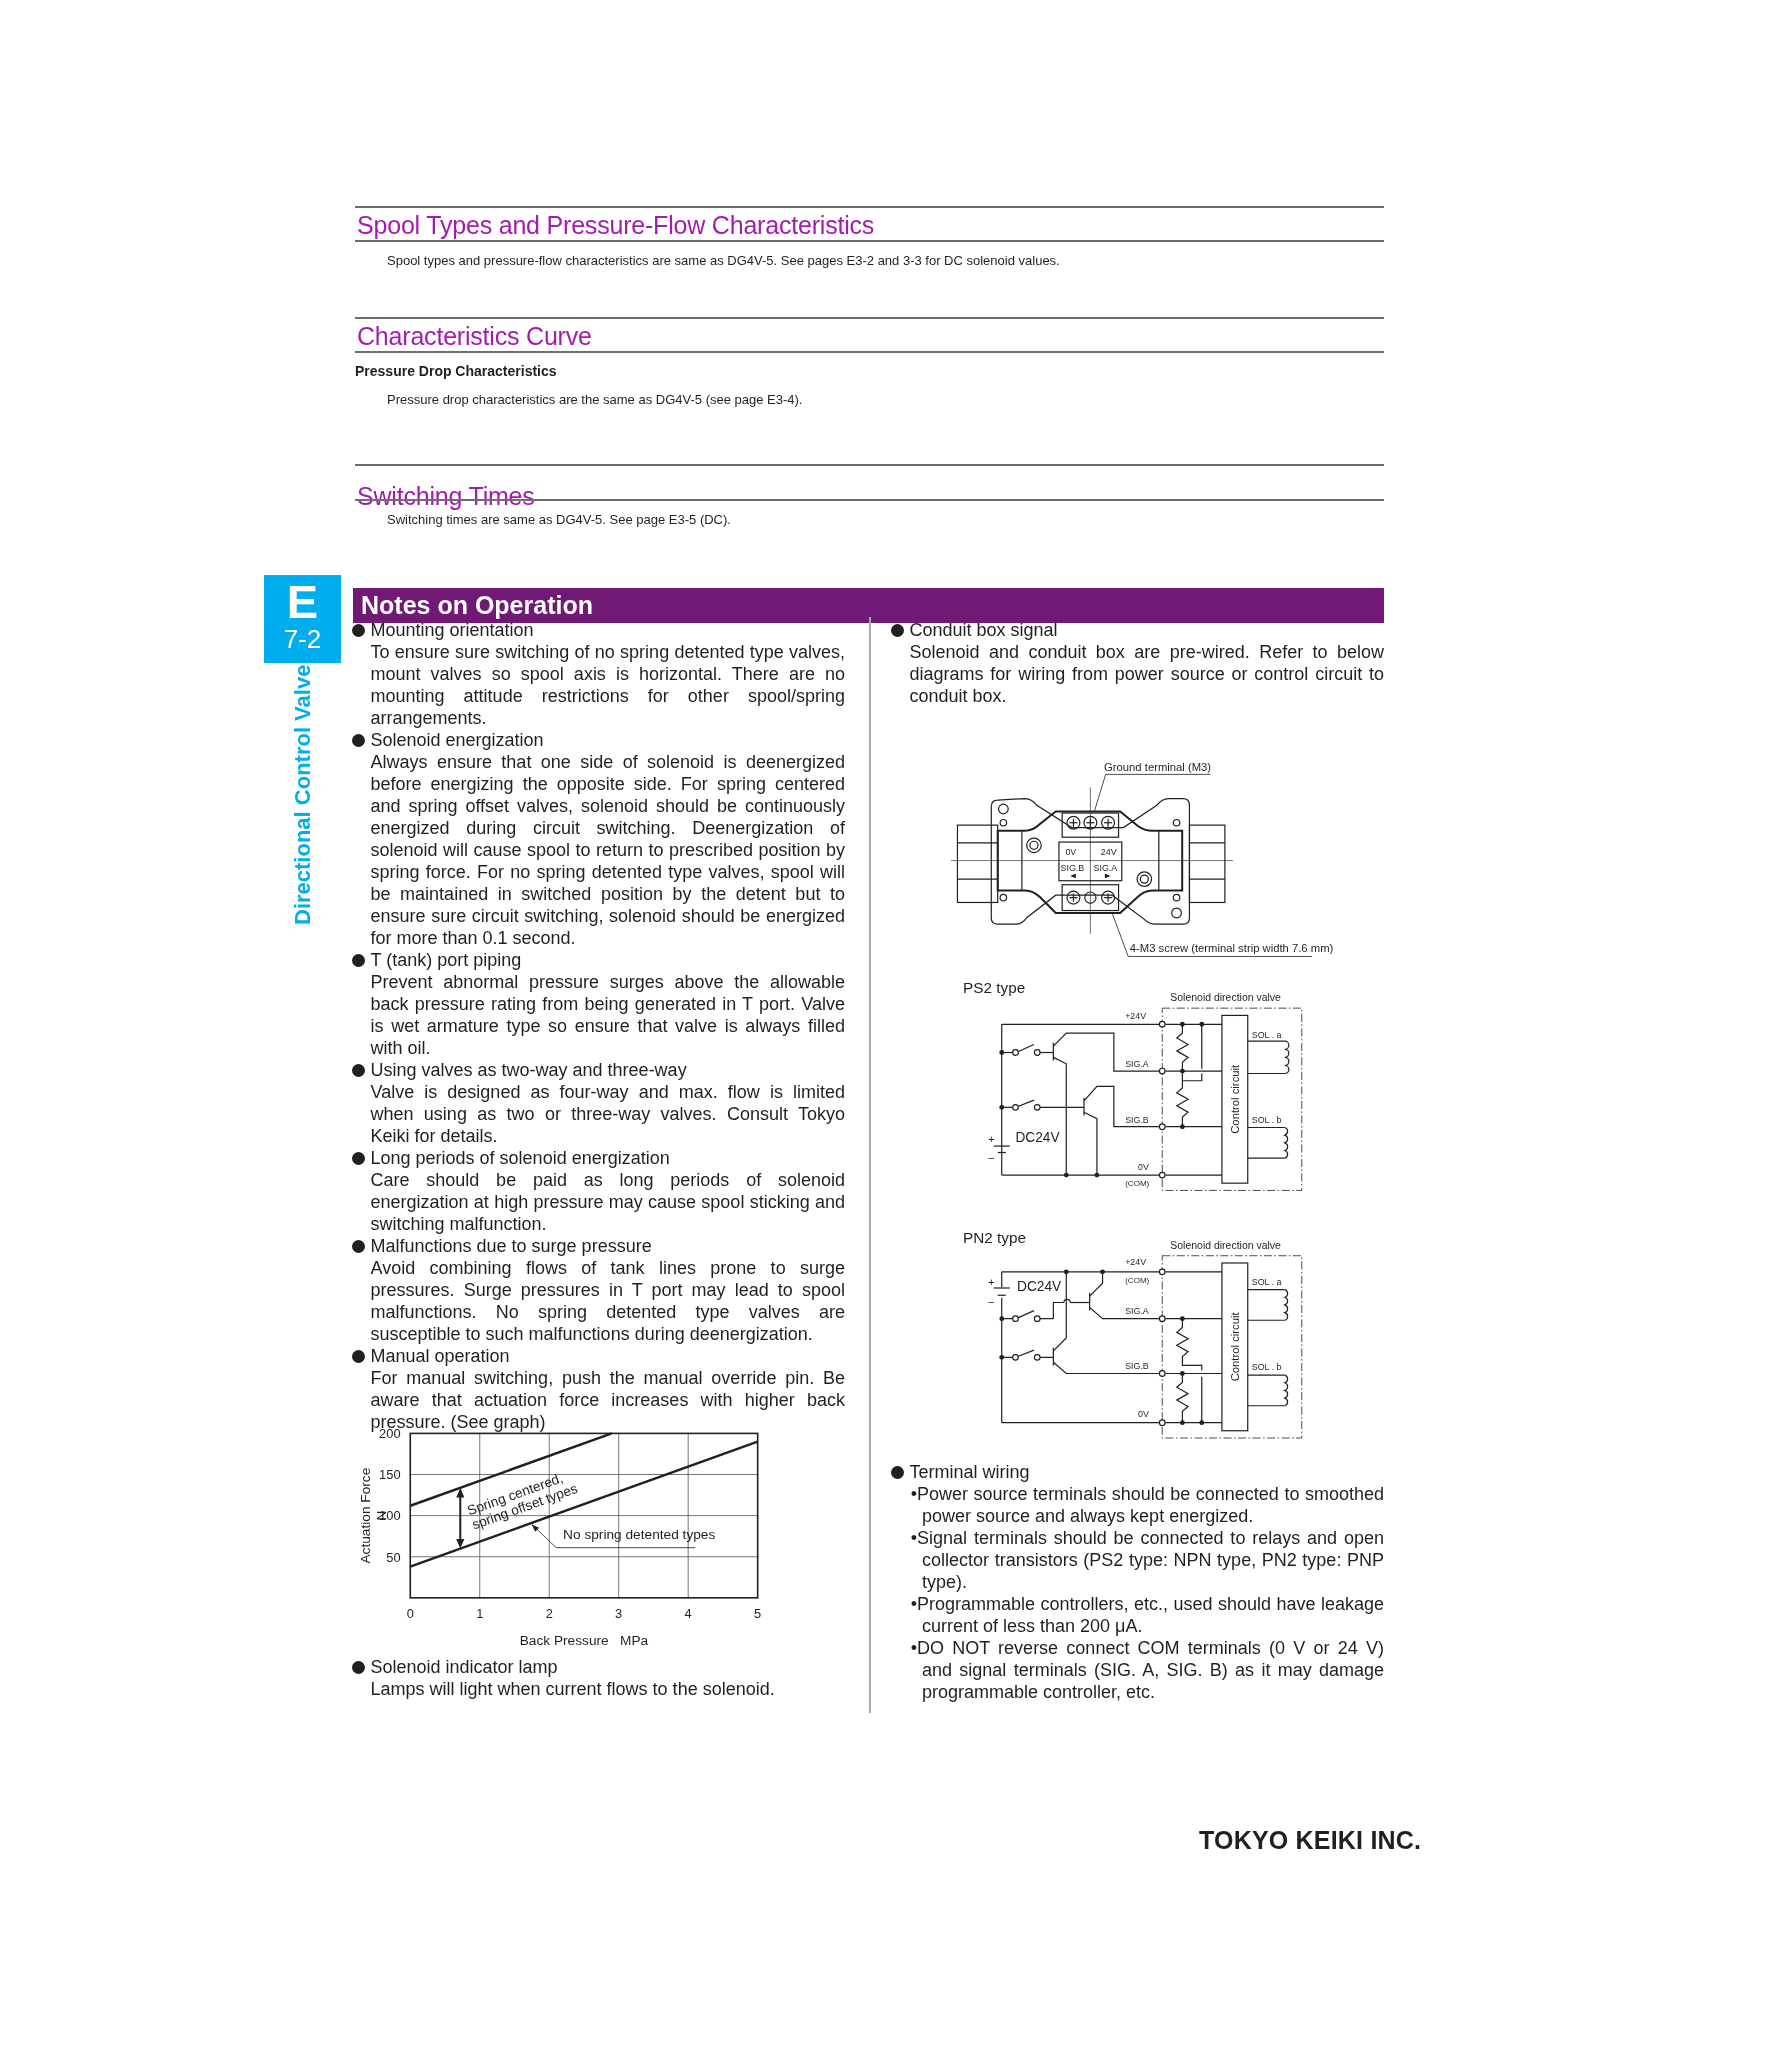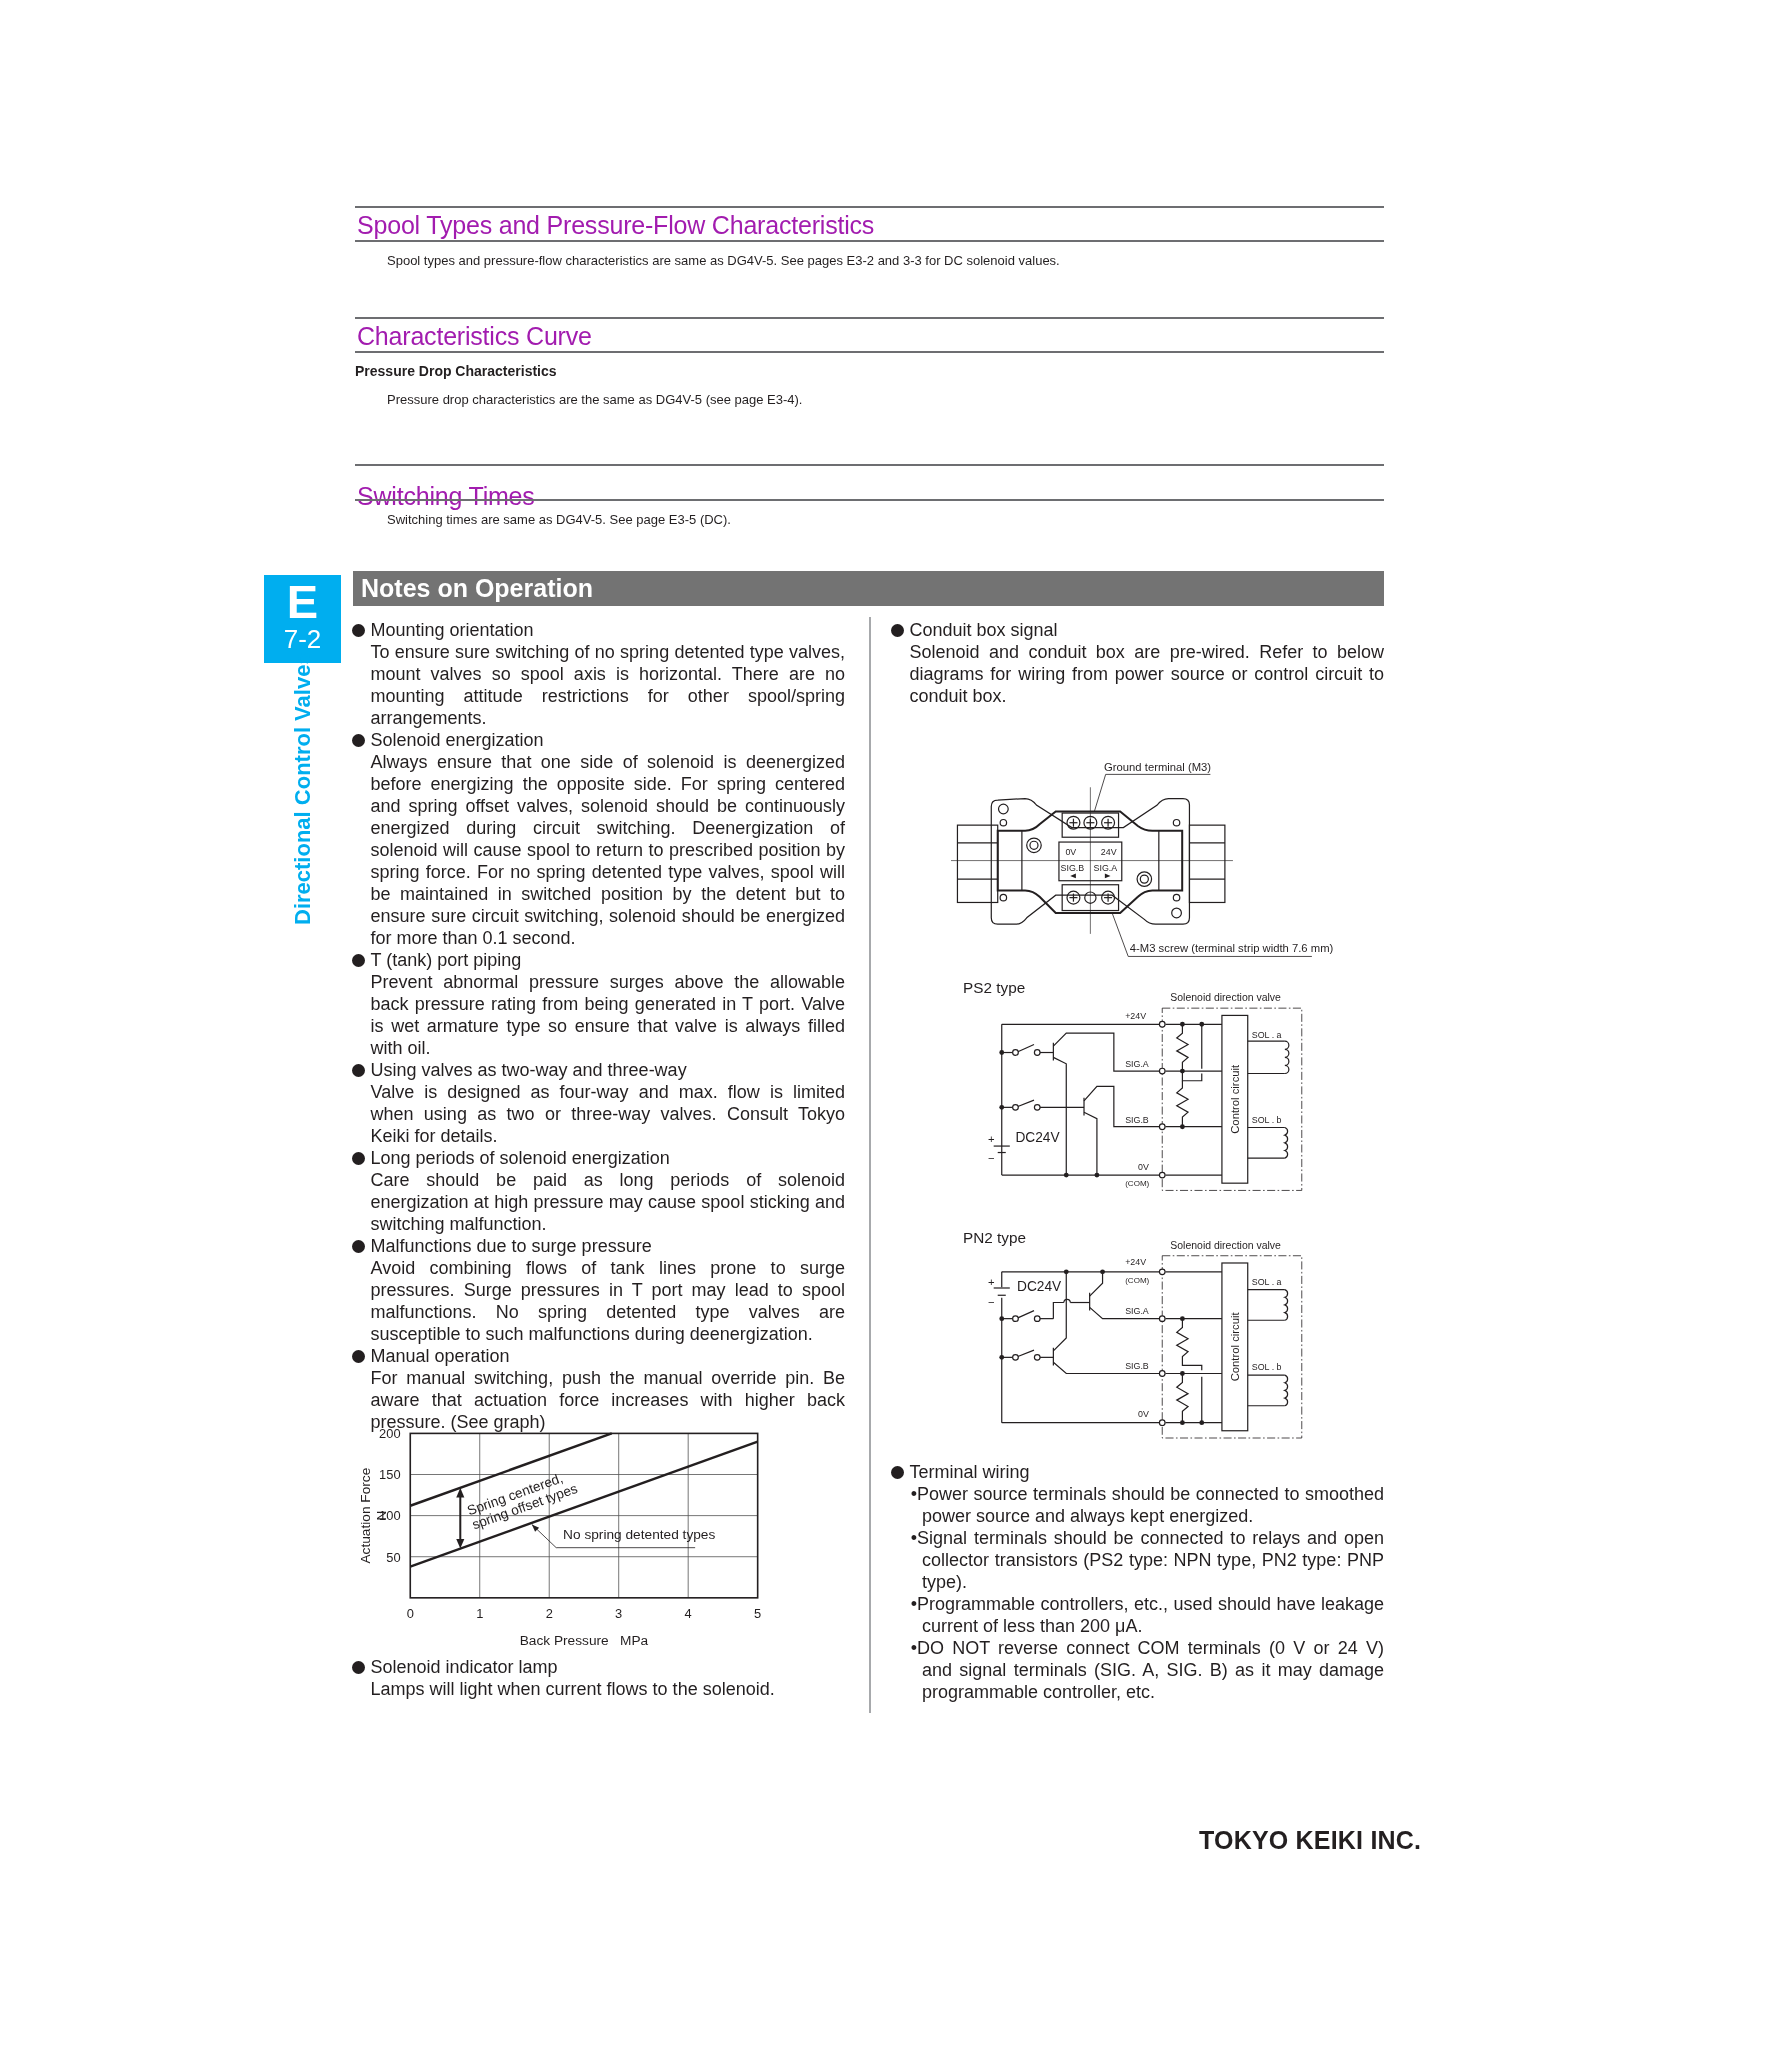--- a/index.html
+++ b/index.html
@@ -1,21 +1,21 @@
 <!DOCTYPE html>
 <html style="font-size:13px"><head>
 <meta charset="utf-8">
 <style>
   html,body{margin:0;padding:0;background:#fff;}
   body{width:1766px;height:2064px;position:relative;overflow:hidden;font-family:"Liberation Sans",sans-serif;color:#231f20;}
   .rule{position:absolute;left:355px;width:1029px;height:1.6px;background:#6d6e71;}
   .h2{position:absolute;left:357px;font-size:25px;color:#a21caf;letter-spacing:-0.2px;}
   .body-text{position:absolute;left:355px;font-size:13px;line-height:22px;color:#231f20;margin-left:32px;}
   .subhead{position:absolute;left:355px;font-size:14px;font-weight:bold;}
-  .notes-bar{position:absolute;left:353px;top:571px;width:1031px;height:35px;background:#737373;}
+  .notes-bar{position:absolute;left:353px;top:588px;width:1031px;height:35px;background:#701a75;}
   .notes-title{position:absolute;left:8px;top:3.2px;font-size:25px;font-weight:bold;color:#fff;}
   .tab{position:absolute;left:264px;top:575px;width:77px;height:88px;background:#00aeef;color:#fff;text-align:center;}
   .tab-letter{font-size:47px;font-weight:bold;line-height:48px;margin-top:3.2px;}
   .tab-num{font-size:26px;line-height:26px;text-align:center;}
   .side-label{position:absolute;left:303px;top:925px;transform-origin:0 0;transform:rotate(-90deg) translate(0,-50%);font-size:22px;font-weight:bold;color:#00aeef;white-space:nowrap;}
   .col{position:absolute;font-size:18px;line-height:22px;color:#231f20;}
   .col-left{left:352px;top:619px;width:493px;}
   .col-right{left:891px;top:619px;width:493px;}
   .note{position:relative;}
   .note-title{padding-left:18.5px;position:relative;}

